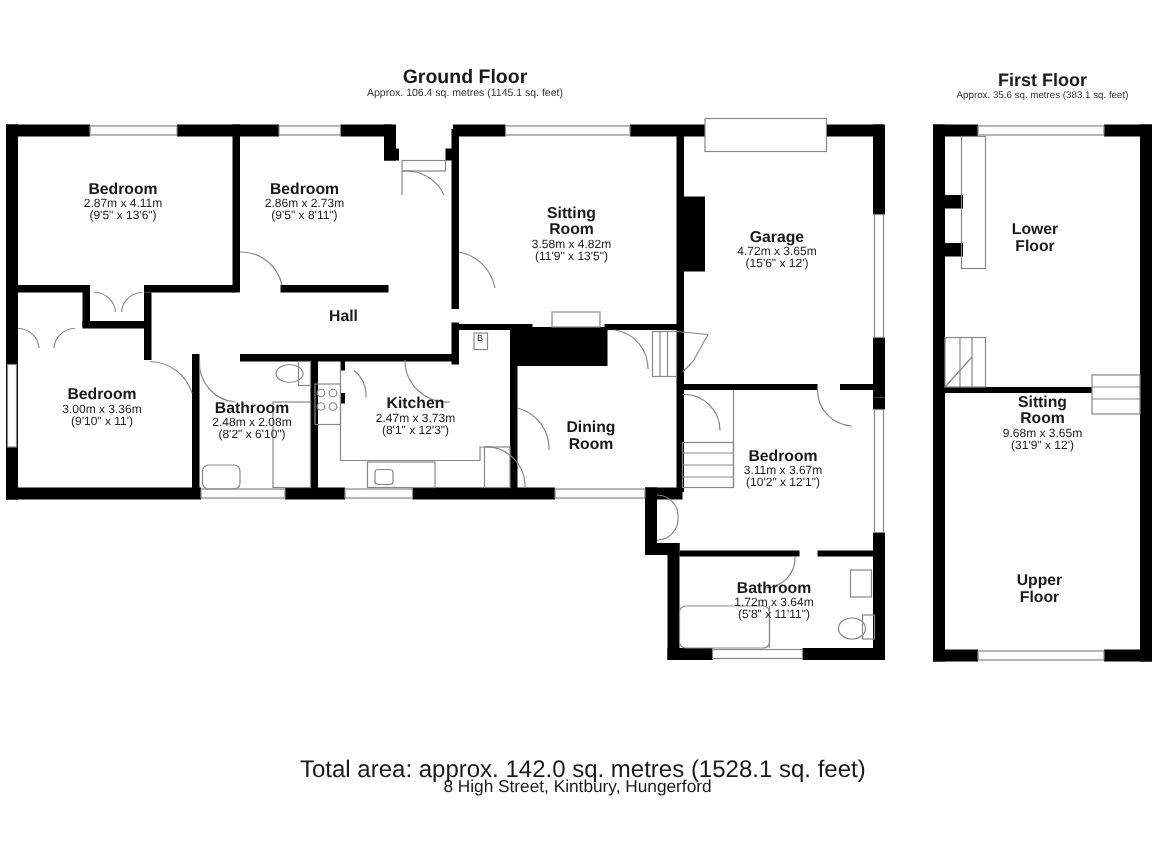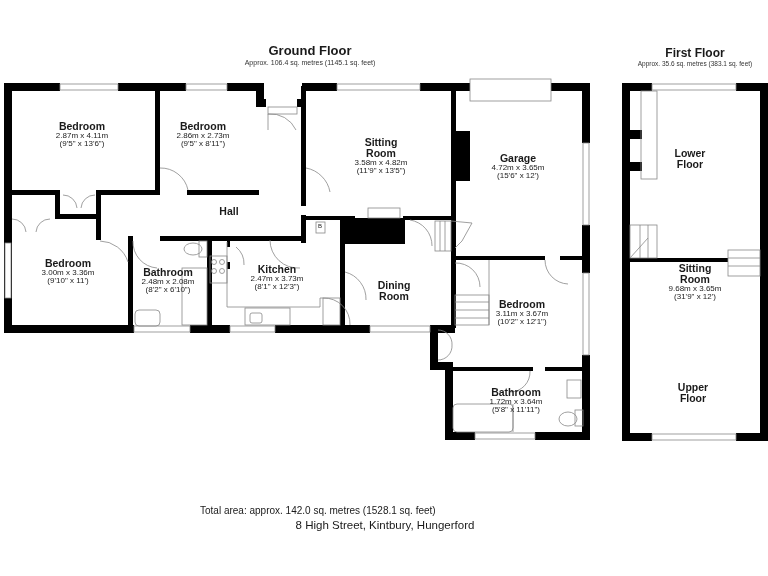--- a/index.html
+++ b/index.html
@@ -4,21 +4,21 @@
 <style>
   html,body{margin:0;padding:0;background:#fff;}
   body{width:768px;height:576px;position:relative;overflow:hidden;font-family:"Liberation Sans",sans-serif;color:#1a1a1a;}
   .abs{position:absolute;}
   .title{font-weight:bold;font-size:13px;text-align:center;white-space:nowrap;}
   .sub{font-size:7px;text-align:center;white-space:nowrap;color:#333;}
   .room{position:absolute;text-align:center;white-space:nowrap;transform:translateX(-50%);line-height:1.05;}
   .rname{font-weight:bold;font-size:10.5px;display:block;}
   .rdim{font-size:8px;display:block;color:#222;}
   svg{position:absolute;left:0;top:0;}
-  .footer1{font-size:10px;text-align:left;white-space:nowrap;}
+  .footer1{font-size:16px;text-align:left;white-space:nowrap;}
   .footer2{font-size:11.5px;font-weight:normal;text-align:center;white-space:nowrap;}
 </style>
 </head>
 <body>
 
 <div class="abs title" style="left:210px;top:43px;width:200px;">Ground Floor</div>
 <div class="abs sub" style="left:210px;top:59px;width:200px;">Approx. 106.4 sq. metres (1145.1 sq. feet)</div>
 <div class="abs title" style="left:620px;top:46px;width:150px;font-size:12px;">First Floor</div>
 <div class="abs sub" style="left:610px;top:60px;width:170px;font-size:6.5px;">Approx. 35.6 sq. metres (383.1 sq. feet)</div>
 

